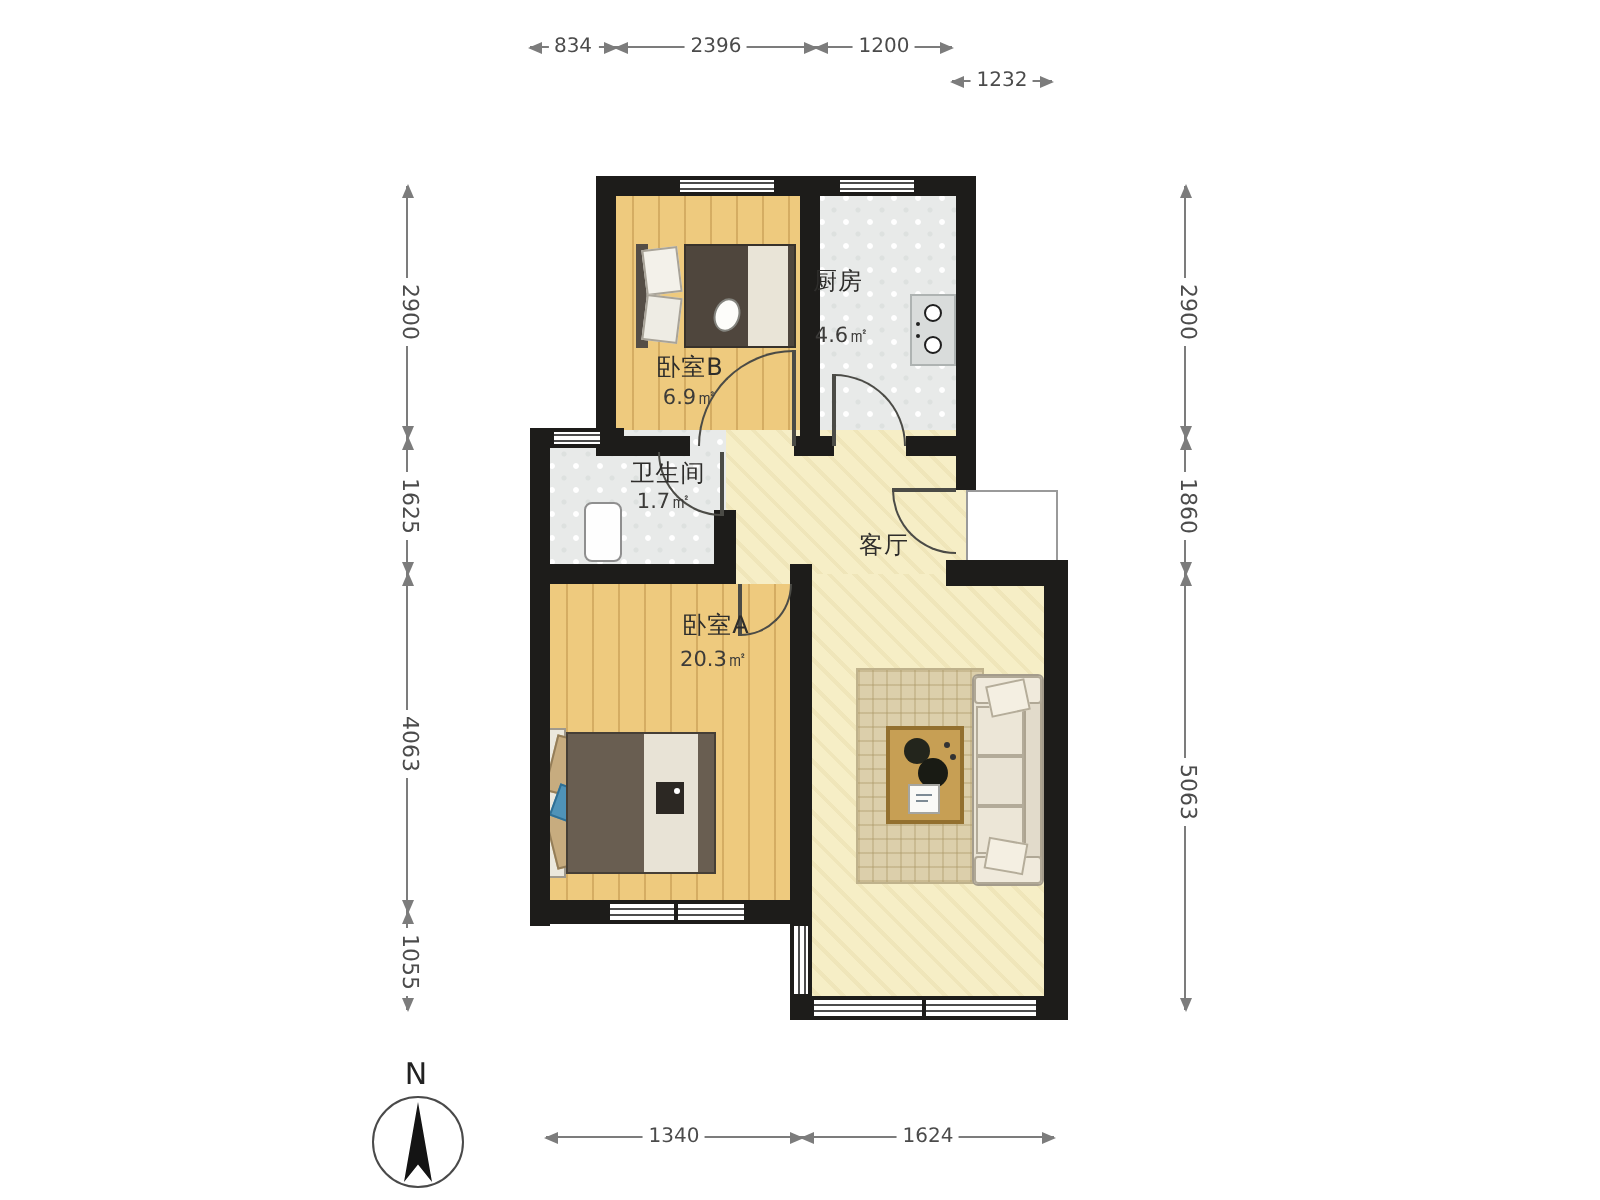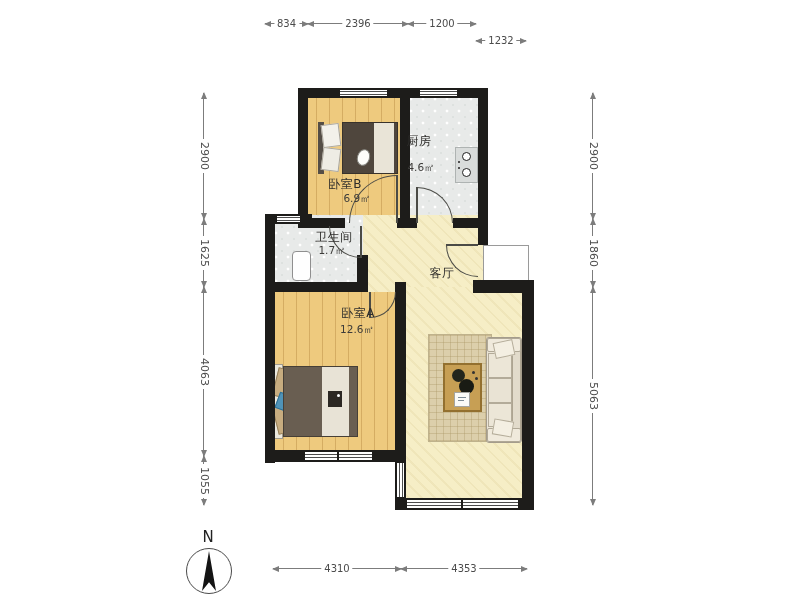--- a/index.html
+++ b/index.html
@@ -159,27 +159,27 @@
   <div class="door-panel" style="left:416px;top:187px;width:2px;height:36px;"></div>
   <div class="door-arc arc-bl" style="left:329px;top:226px;width:32px;height:32px;"></div>
   <div class="door-panel" style="left:360px;top:226px;width:2px;height:32px;"></div>
   <div class="door-arc arc-br" style="left:370px;top:292px;width:26px;height:26px;"></div>
   <div class="door-panel" style="left:369px;top:292px;width:2px;height:26px;"></div>
   <div class="landing" style="left:483px;top:245px;width:46px;height:36px;"></div>
   <div class="door-arc arc-bl" style="left:446px;top:245px;width:32px;height:32px;"></div>
   <div class="door-panel" style="left:446px;top:244px;width:32px;height:2px;"></div>
 
   <div class="room-label" style="left:345px;top:184px;">卧室B</div>
-  <div class="room-area" style="left:357px;top:199px;text-align:right;">6.9㎡</div>
+  <div class="room-area" style="left:345px;top:199px;text-align:right;">6.9㎡</div>
   <div class="room-label" style="left:419px;top:141px;">厨房</div>
   <div class="room-area" style="left:421px;top:168px;text-align:center;">4.6㎡</div>
   <div class="room-label" style="left:334px;top:237px;">卫生间</div>
   <div class="room-area" style="left:332px;top:251px;">1.7㎡</div>
   <div class="room-label" style="left:358px;top:313px;">卧室A</div>
-  <div class="room-area" style="left:357px;top:330px;">12.6㎡</div>
+  <div class="room-area" style="left:357px;top:330px;">20.3㎡</div>
   <div class="room-label" style="left:442px;top:273px;">客厅</div>
 
   <div class="dim-h" style="left:265px;top:23px;width:43px;">
       <i class="ah-l"></i>
       <i class="ah-r"></i>
       <span>834</span>
     </div>
   <div class="dim-h" style="left:308px;top:23px;width:100px;">
       <i class="ah-l"></i>
       <i class="ah-r"></i>
@@ -229,25 +229,25 @@
     </div>
   <div class="dim-v" style="left:592px;top:287px;height:218px;">
       <i class="ah-t"></i>
       <i class="ah-b"></i>
       <span>5063</span>
     </div>
 
   <div class="dim-h" style="left:273px;top:568px;width:128px;">
       <i class="ah-l"></i>
       <i class="ah-r"></i>
-      <span>4310</span>
+      <span>1340</span>
     </div>
   <div class="dim-h" style="left:401px;top:568px;width:126px;">
       <i class="ah-l"></i>
       <i class="ah-r"></i>
-      <span>4353</span>
+      <span>1624</span>
     </div>
 
   <div class="compass-n" style="left:208px;top:537px;">N</div>
   <div class="compass-circle" style="left:186px;top:548px;width:46px;height:46px;"></div>
   <div class="compass-needle" style="left:202px;top:551px;width:14px;height:40px;"></div>
 
 </div>
 
 </body></html>

